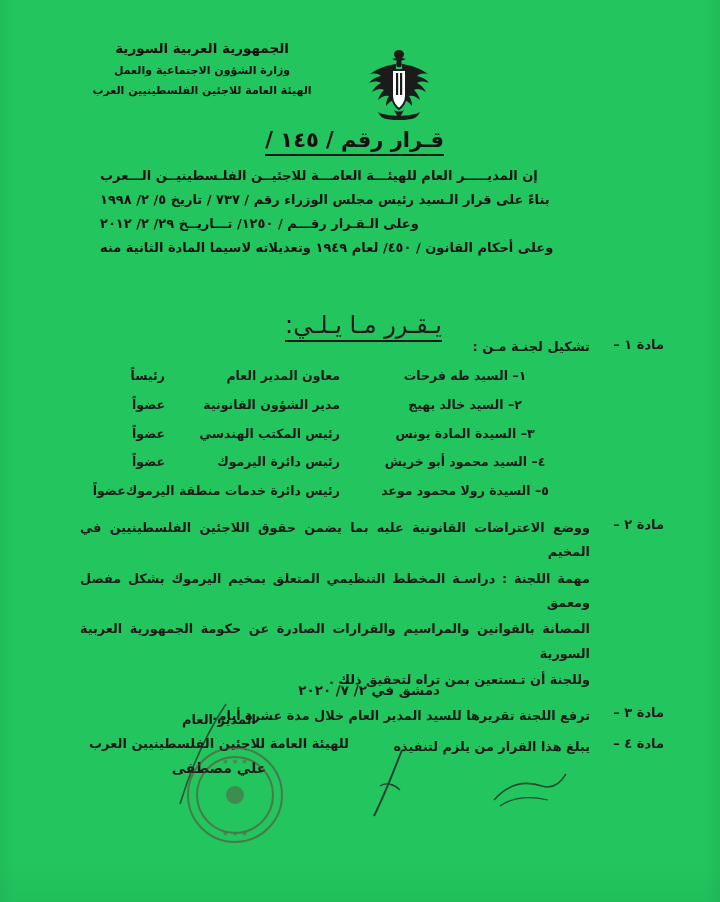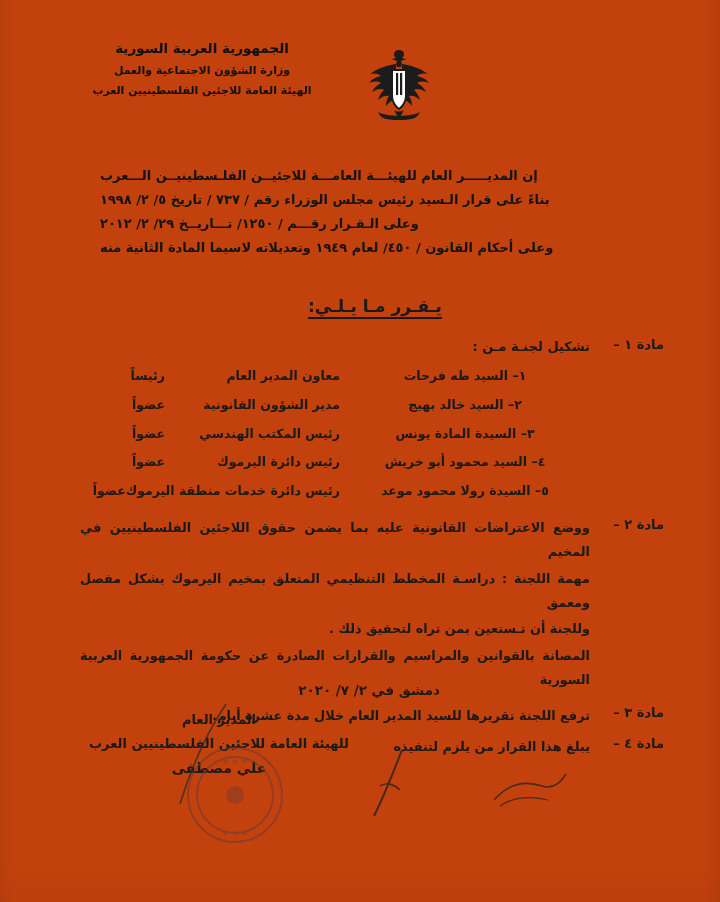--- a/index.html
+++ b/index.html
@@ -11,21 +11,21 @@
     width: 720px;
     height: 902px;
     position: relative;
     font-family: "DejaVu Sans", sans-serif;
     color: #1a1a1a;
     overflow: hidden;
   }
   .page {
     position: absolute;
     inset: 0;
-    background: #c2410c;
+    background: #22c55e;
   }
   
   .scan-edge-left {
     position: absolute;
     left: 0; top: 0; bottom: 0; width: 14px;
     background: linear-gradient(to left, rgba(0,0,0,0.00), rgba(0,0,0,0.045));
   }
   .scan-edge-right {
     position: absolute;
     right: 0; top: 0; bottom: 0; width: 16px;
@@ -96,24 +96,24 @@
   .preamble .pline {
     font-size: 13px;
     font-weight: bold;
     letter-spacing: 0.6px;
     margin-bottom: 9px;
     color: #141414;
   }
 
   .decides {
     position: absolute;
-    top: 296px;
+    top: 311px;
     right: 278px;
-    font-size: 17px;
-    font-weight: bold;
+    font-size: 24px;
+    font-weight: normal;
     letter-spacing: 2.5px;
   }
   .decides .underline {
     display: block;
     height: 1.5px;
     background: #1a1a1a;
     margin-top: 1px;
   }
 
   
@@ -276,20 +276,21 @@
     </div>
 
     <div class="header-lines">
       <div class="hline h1">الجمهورية العربية السورية</div>
       <div class="hline h2">وزارة الشؤون الاجتماعية والعمل</div>
       <div class="hline h3">الهيئة العامة للاجئين الفلسطينيين العرب</div>
     </div>
   </div>
 
   <div class="doc-title">
+    <span>قـرار رقم / ١٤٥ /</span>
     <span class="underline"></span>
   </div>
 
   <div class="preamble">
     <div class="pline">إن المديـــــر العام للهيئـــة العامـــة للاجئيــن الفلـسطينيــن الـــعرب</div>
     <div class="pline">بناءً على قرار الـسيد رئيس مجلس الوزراء رقم / ٧٣٧ / تاريخ ٥/ ٢/ ١٩٩٨</div>
     <div class="pline">وعلى الـقـرار رقـــم / ١٢٥٠/ تـــاريــخ ٢٩/ ٢/ ٢٠١٢</div>
     <div class="pline">وعلى أحكام القانون / ٤٥٠/ لعام ١٩٤٩ وتعديلاته لاسيما المادة الثانية منه</div>
   </div>
 
@@ -353,22 +354,22 @@
 
         </div>
       </div>
     </div>
 
     <div class="article">
       <div class="art-label">مادة ٢ –</div>
       <div class="art-content para-block">
         <div class="para">ووضع الاعتراضات القانونية عليه بما يضمن حقوق اللاجئين الفلسطينيين في المخيم</div>
         <div class="para">مهمة اللجنة : دراسـة المخطط التنظيمي المتعلق بمخيم اليرموك بشكل مفصل ومعمق</div>
+        <div class="para">المصانة بالقوانين والمراسيم والقرارات الصادرة عن حكومة الجمهورية العربية السورية</div>
         <div class="para">وللجنة أن تـستعين بمن تراه لتحقيق ذلك .</div>
-        <div class="para">المصانة بالقوانين والمراسيم والقرارات الصادرة عن حكومة الجمهورية العربية السورية</div>
       </div>
     </div>
 
     <div class="article" style="margin-top:10px;">
       <div class="art-label">مادة ٣ –</div>
       <div class="art-content">
         <div class="para">ترفع اللجنة تقريرها للسيد المدير العام خلال مدة عشرة أيام.</div>
       </div>
     </div>
 

